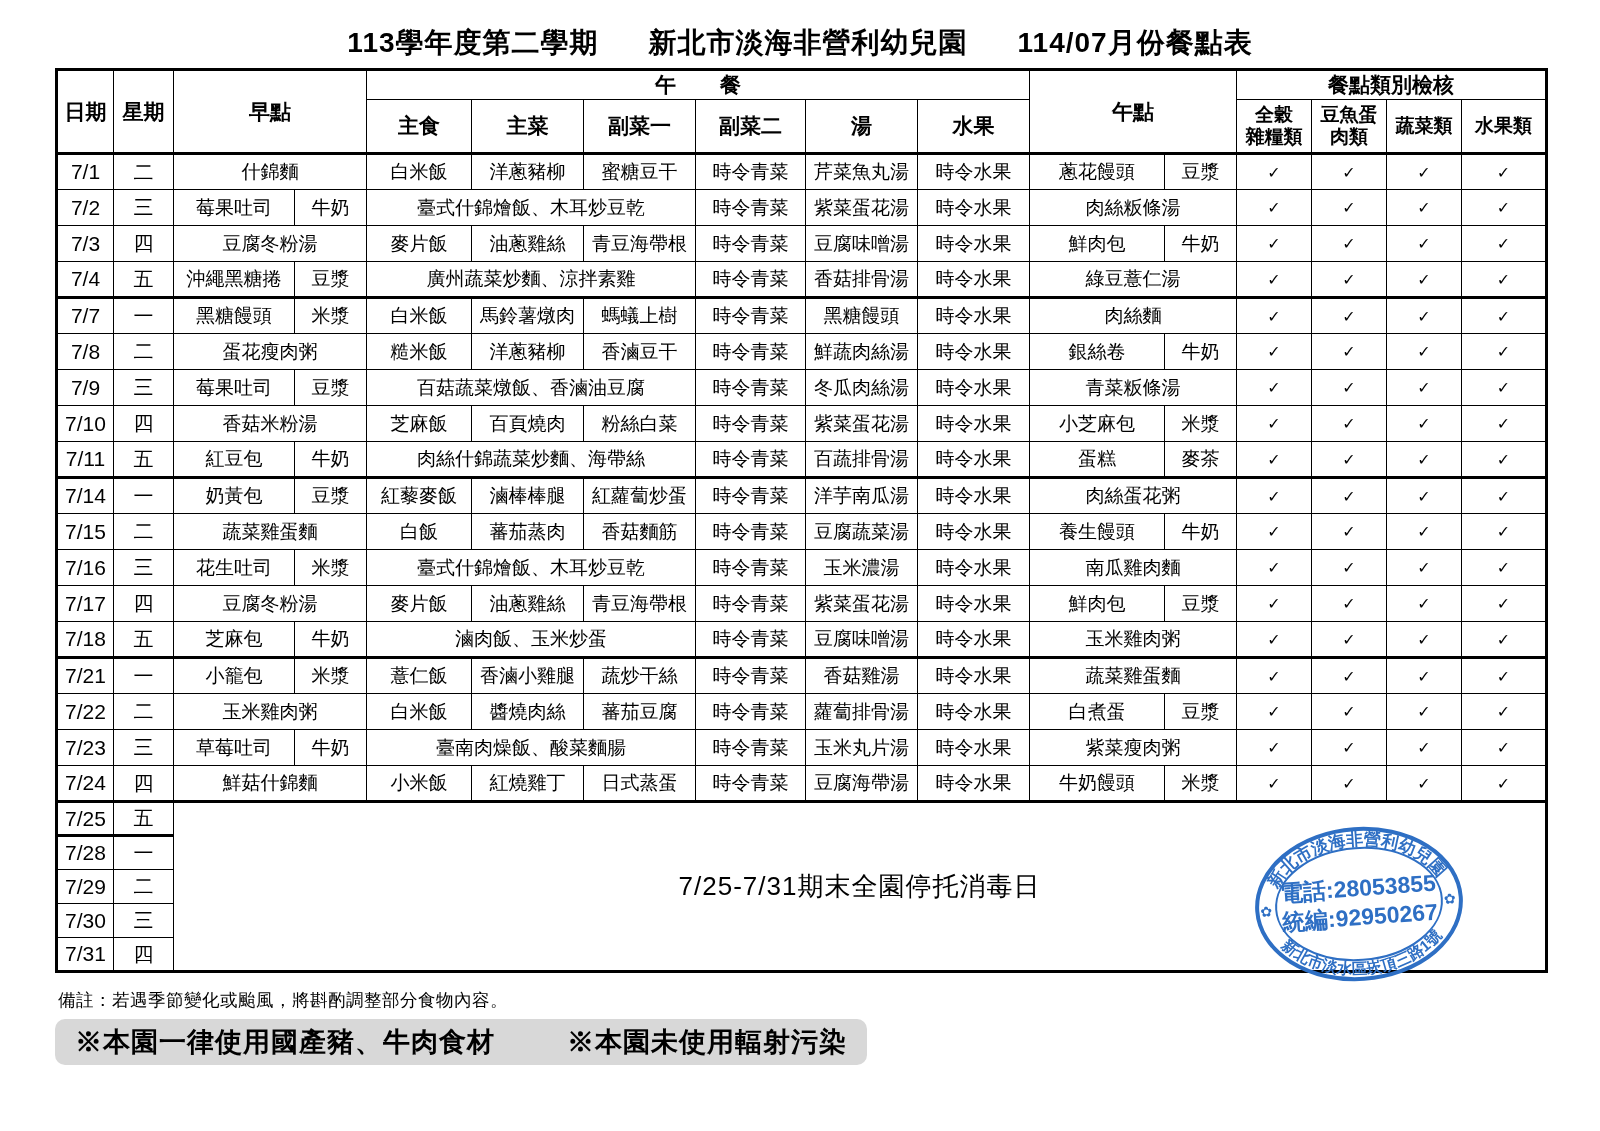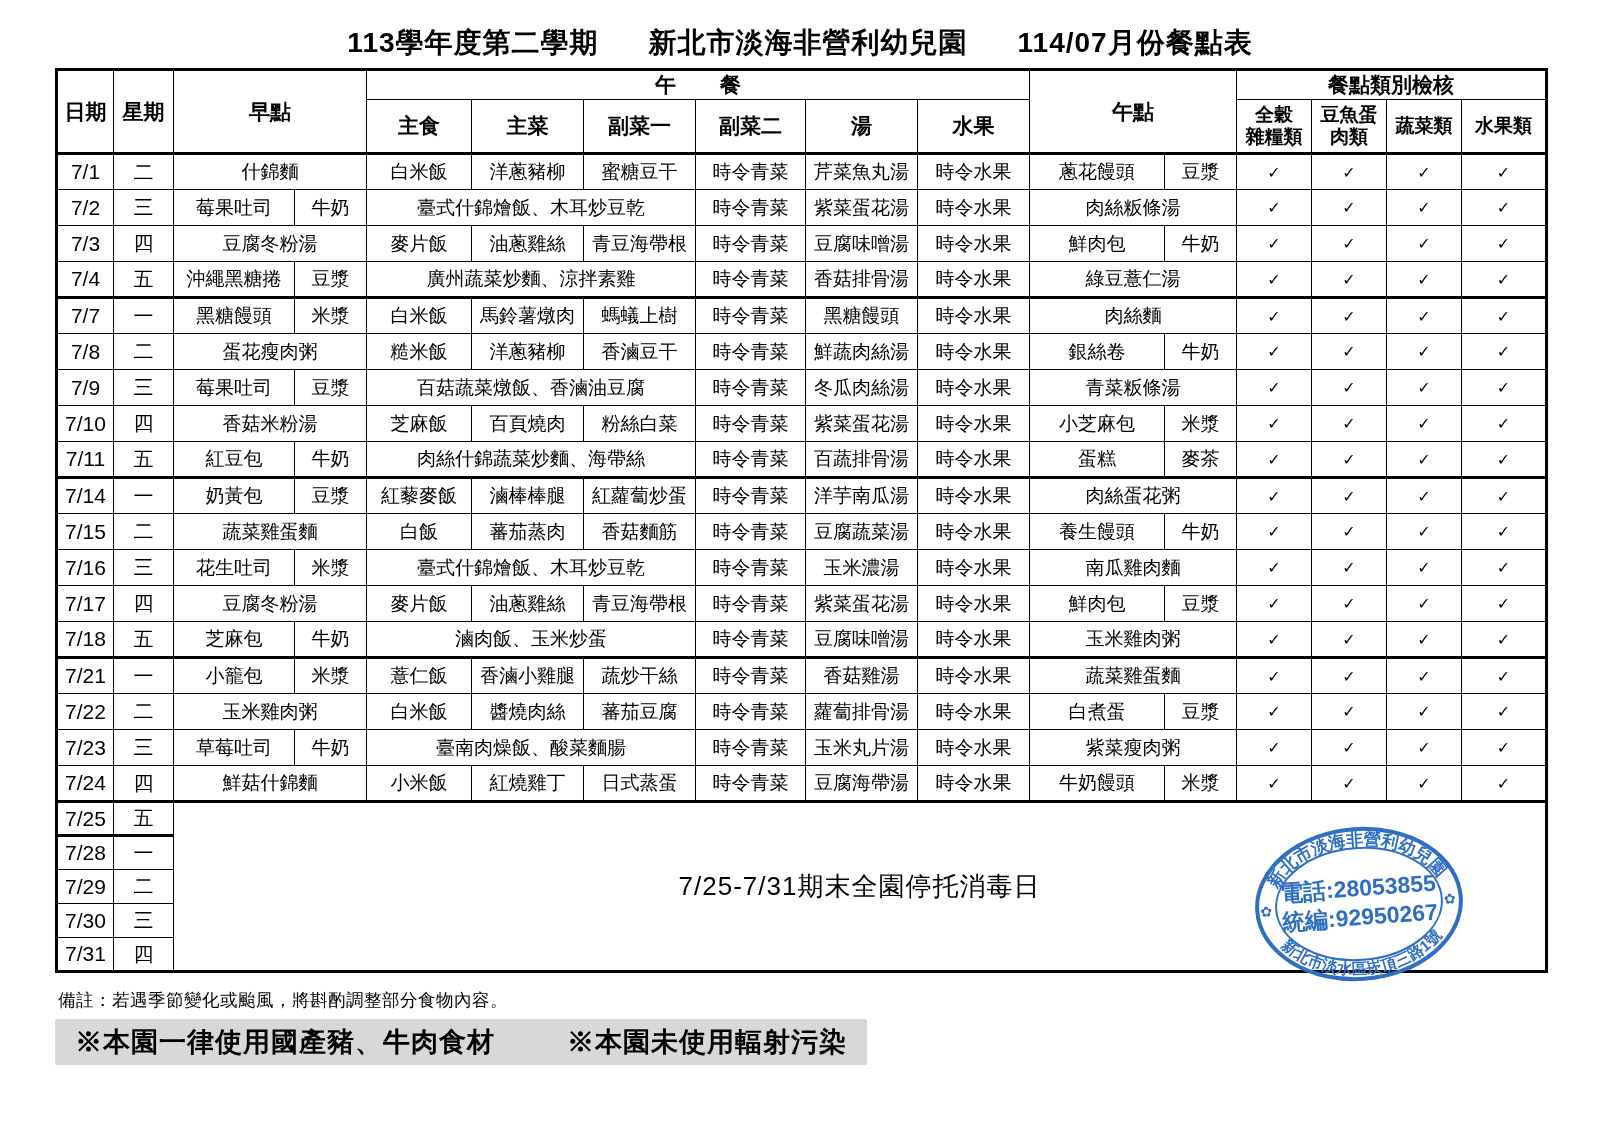--- a/index.html
+++ b/index.html
@@ -39,21 +39,21 @@
   .stamp {
     position:absolute; left:1253px; top:824px; width:212px; height:160px;
     transform:rotate(-4deg);
   }
   .footer-note {
     position:absolute; left:58px; top:988px;
     font-size:17.5px; letter-spacing:0.5px;text-align:right;
   }
   .highlight-box {
     position:absolute; left:55px; top:1019px;
-    background:#d8d8d8; border-radius:2px;
+    background:#d8d8d8; border-radius:10px;
     padding:5px 20px; display:flex; gap:72px;
     font-size:27px; font-weight:bold; letter-spacing:1px;
   }
 </style>
 </head>
 <body>
 
 <div class="page">
 
   <div class="title">

